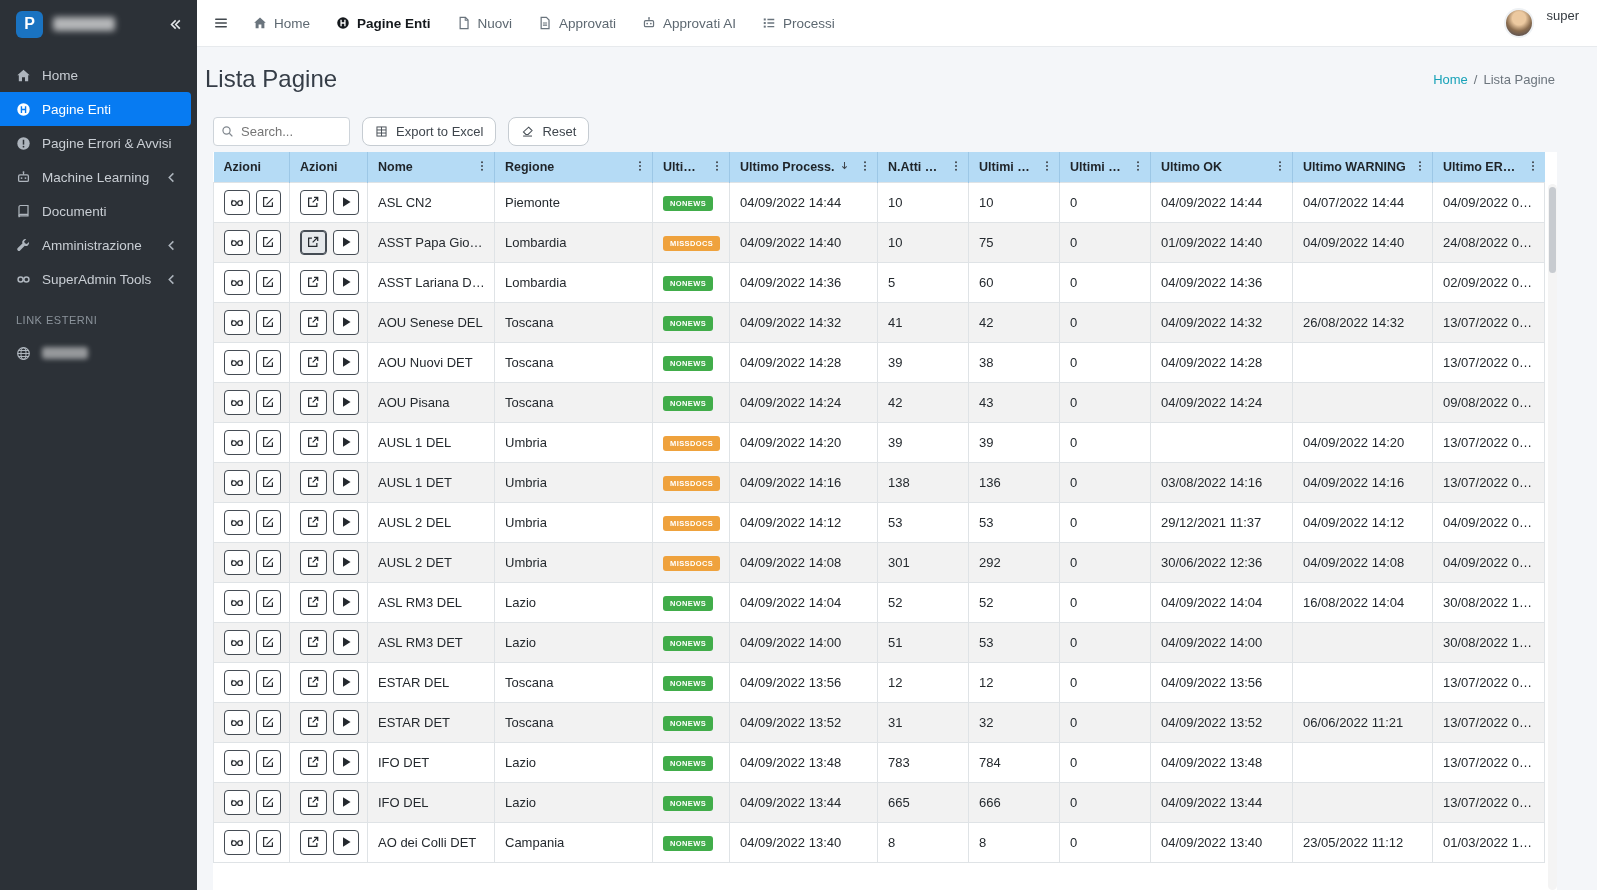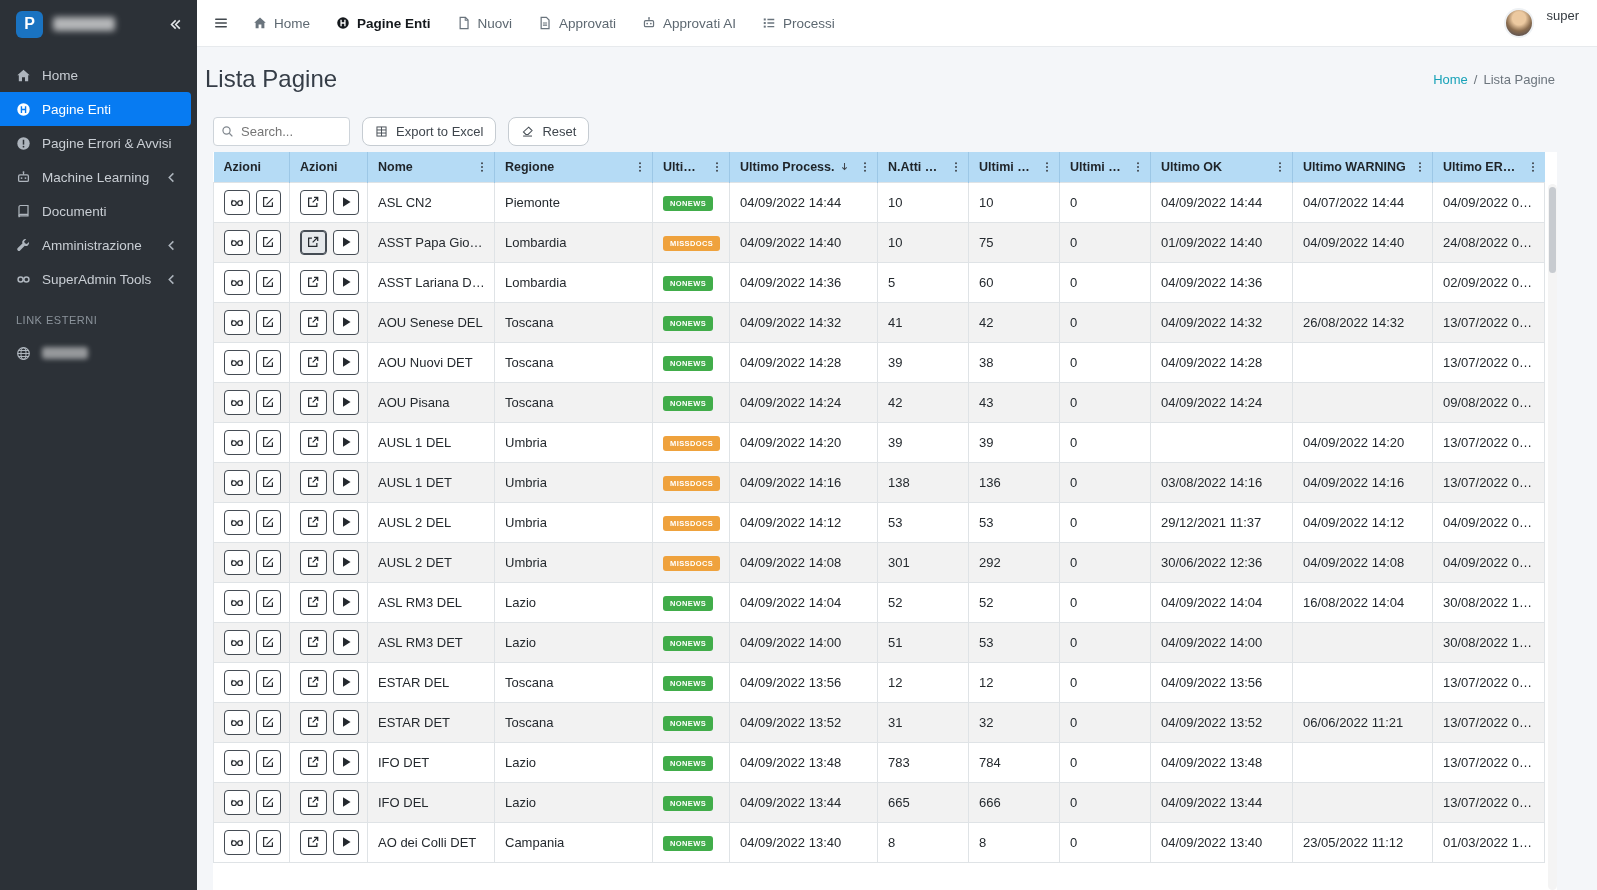--- a/index.html
+++ b/index.html
@@ -55,21 +55,21 @@
   .search-box input { width: 137px; height: 29px; border: 1px solid #ced4da; border-radius: 4px; padding: 0 8px 0 27px; font-size: 13px; color: #495057; background: #fff; font-family: inherit; }
   .search-icon { width: 13px; height: 13px; position: absolute; left: 8px; top: 8px; color: #80878e; }
   .btn { height: 29px; display: inline-flex; align-items: center; gap: 8px; padding: 0 12px; background: #fff; border: 1px solid #c6ccd2; border-radius: 8px; font-size: 13px; color: #3f464d; cursor: pointer; font-family: inherit; }
   .btn .icon { width: 13px; height: 13px; color: #4a5158; }
 
   
   .grid-area { position: relative; margin-left: 16px; width: 1344px; flex: 1; min-height: 0; background: #fff; }
   table.grid { width: 1331px; border-collapse: collapse; table-layout: fixed; background: #fff; }
   .grid thead th { background: #b5dbf5; height: 30px; font-size: 12.5px; font-weight: 700; color: #1f2429; text-align: left; padding: 0 6px 0 10px; border-left: 1px solid #9cc7e6; }
   .grid thead th:first-child { border-left: none; }
-  .th-inner { display: flex; align-items: center; gap: 5px; min-width: 0; }
+  .th-inner { display: flex; gap: 5px; min-width: 0; }
   .th-label { white-space: nowrap; overflow: hidden; text-overflow: ellipsis; }
   .col-menu { width: 12px; height: 12px; margin-left: auto; color: #3f454c; cursor: pointer; }
   .sort-icon { width: 11px; height: 11px; color: #3f454c; }
   .grid tbody td { height: 40px; border: 1px solid #dfe3e6; padding: 0 8px 0 10px; font-size: 13px; color: #24292e; background: #fff; overflow: hidden; white-space: nowrap; text-overflow: ellipsis; }
   .grid tbody tr:nth-child(even) td { background: #f2f2f2; }
   .cell-actions { display: flex; gap: 6px; align-items: center; }
   .action-btn { width: 28px; height: 25px; display: inline-flex; align-items: center; justify-content: center; background: #fff; border: 1px solid #454c54; border-radius: 4px; color: #24292e; cursor: pointer; padding: 0; }
   .action-btn .icon { width: 14px; height: 14px; }
   .action-btn.pressed { background: #e5e8eb; box-shadow: 0 0 0 1px #454c54 inset; }
   .badge { display: inline-block; font-size: 7.5px; font-weight: 700; color: #fff; padding: 3px 7px; border-radius: 3px; letter-spacing: .4px; background: #888; }

